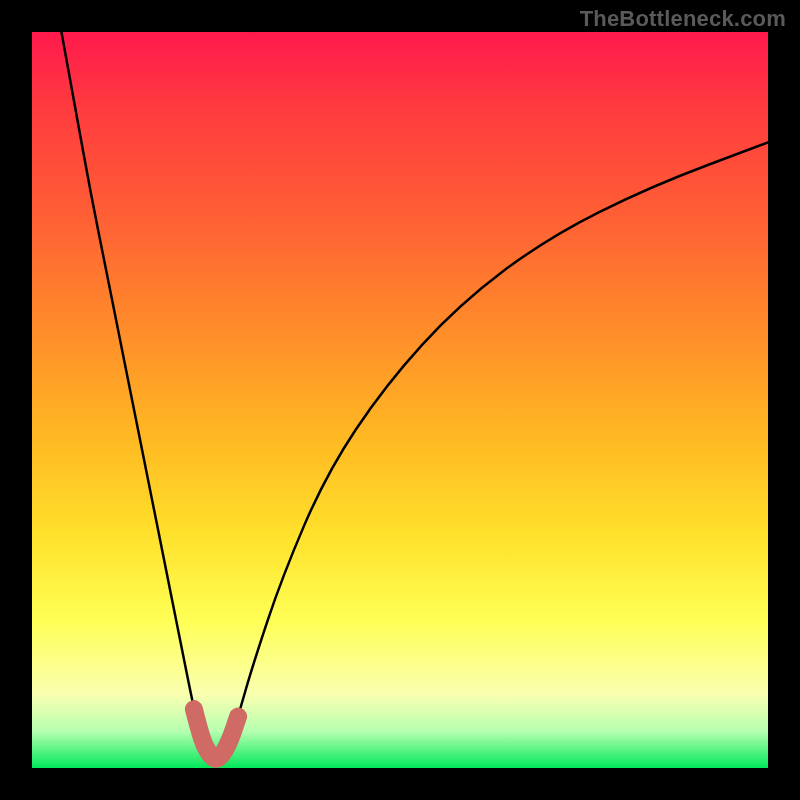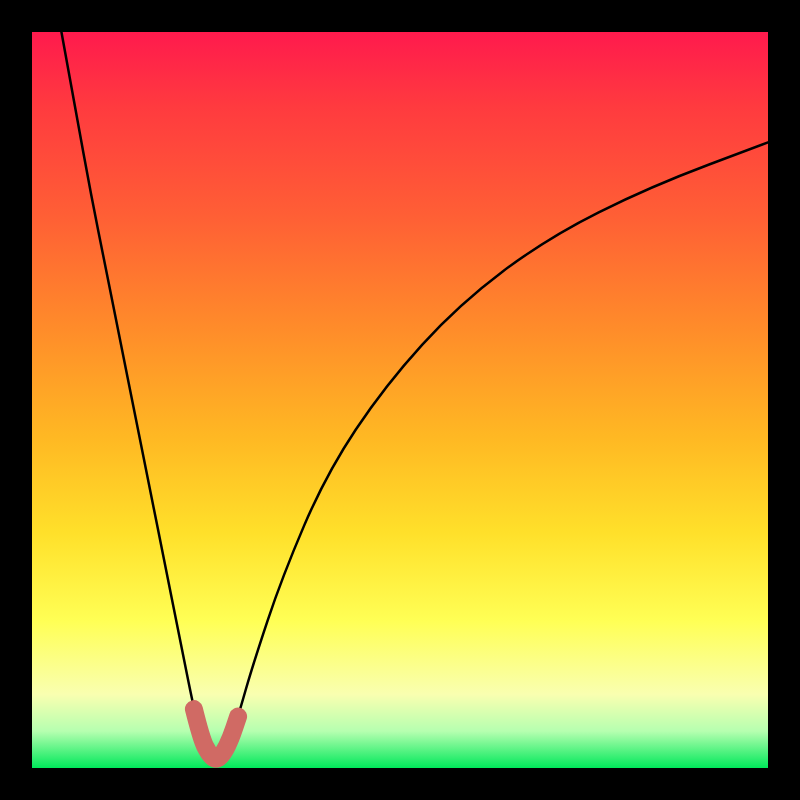--- a/index.html
+++ b/index.html
@@ -64,13 +64,14 @@
   <div class="plot">
     <svg class="curve" viewBox="0 0 736 736" preserveAspectRatio="none">
       <g>
           <path d="M 29.44 0 Q 44.16 80.96000000000004 51.519999999999996 121.44 Q 58.88 161.91999999999996 66.24000000000001 198.71999999999997 Q 73.60000000000001 235.51999999999998 80.96000000000001 272.32 Q 88.32 309.12 95.68 345.92 Q 103.04 382.72 110.4 419.52 Q 117.76 456.32 125.12 493.12 Q 132.48 529.92 139.84 566.72 Q 147.20000000000002 603.52 154.56 640.3199999999999 Q 161.92 677.12 165.6 691.8399999999999 Q 169.28 706.56 172.95999999999998 713.92 Q 176.64 721.28 180.32 724.96 Q 184 728.64 187.68 724.96 Q 191.36 721.28 195.04000000000002 713.92 Q 198.72000000000003 706.56 202.40000000000003 695.52 Q 206.08 684.48 213.44 658.72 Q 220.79999999999998 632.96 235.51999999999998 588.8 Q 250.24 544.64 272.32000000000005 493.12 Q 294.40000000000003 441.59999999999997 323.84000000000003 397.43999999999994 Q 353.28 353.28 390.08 312.79999999999995 Q 426.88 272.32 471.03999999999996 239.20000000000002 Q 515.1999999999999 206.08000000000004 566.72 180.32 Q 618.24 154.55999999999995 677.12 132.47999999999996 T 736 110.39999999999998" fill="none" stroke="#000000" stroke-width="2.5" stroke-linecap="round"></path>
         </g>
       <g>
           <path d="M 161.92 677.12 Q 169.28 706.56 172.95999999999998 713.92 Q 176.64 721.28 180.32 724.96 Q 184 728.64 187.68 724.96 Q 191.36 721.28 195.04000000000002 713.92 Q 198.72000000000003 706.56 202.40000000000003 695.52 L 206.08 684.48" fill="none" stroke="#d06a64" stroke-width="18" stroke-linecap="round" stroke-linejoin="round"></path>
         </g>
     </svg>
   </div>
+  <div class="watermark">TheBottleneck.com</div>
 </div>
 
 </body></html>

